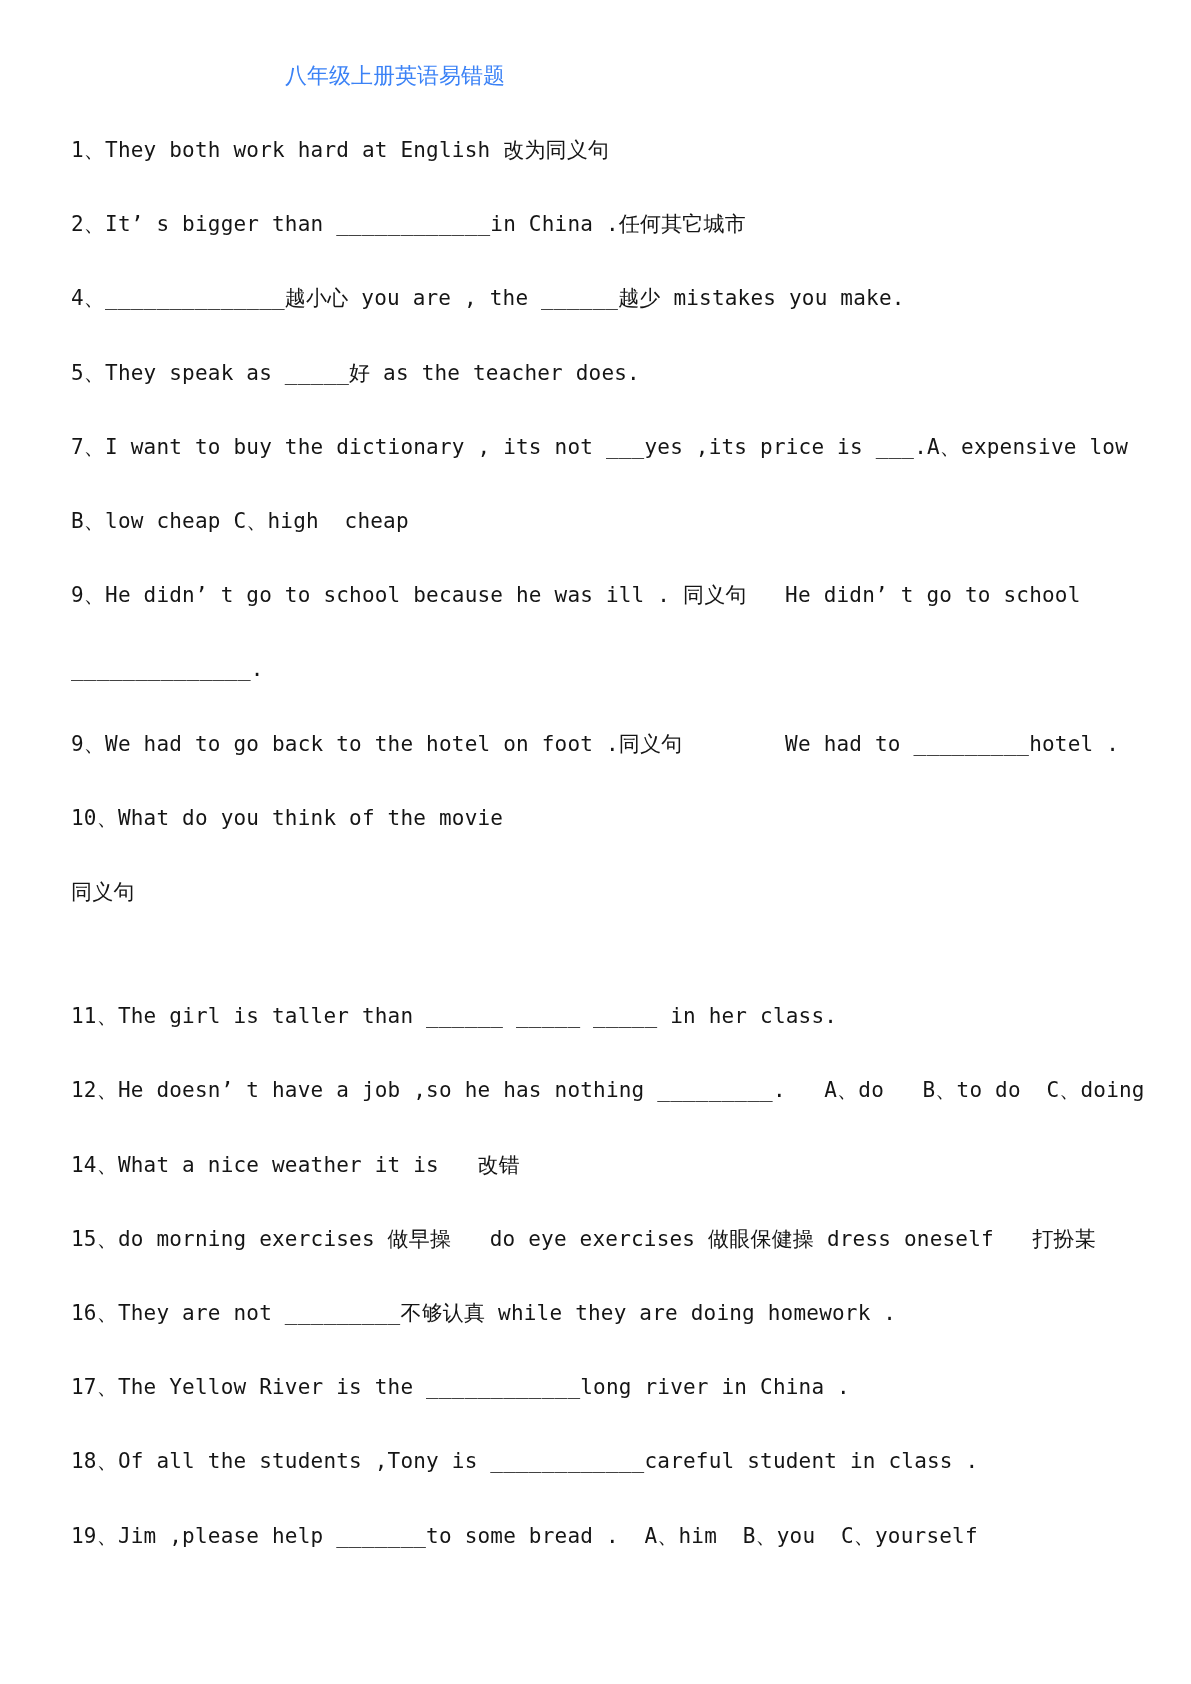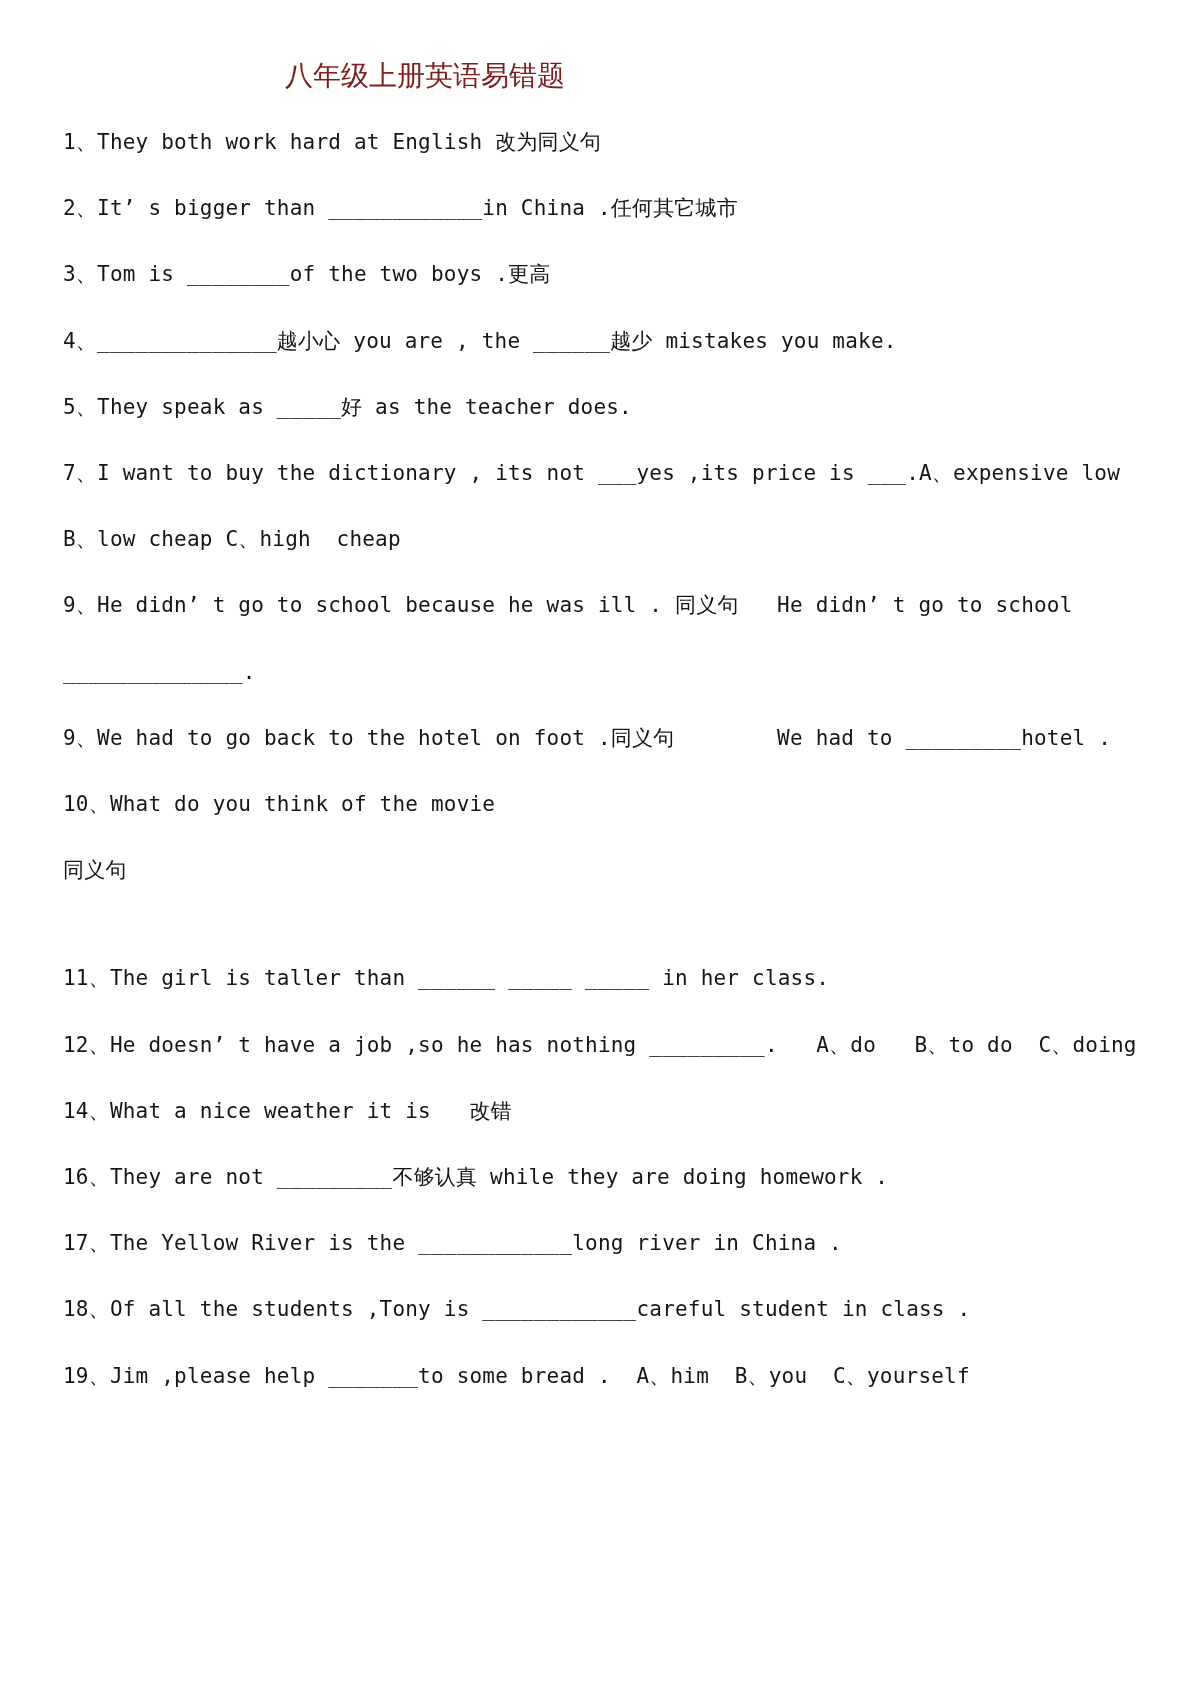--- a/index.html
+++ b/index.html
@@ -17,54 +17,54 @@
     padding: 47px 30px 0 55px;
     font-family: "DejaVu Sans Mono", "Liberation Mono", monospace;
     font-size: 21px;
     color: #151515;
     overflow: hidden;
   }
   .doc-title {
     line-height: 58px;
     margin: 0 0 0 230px;
     white-space: pre-wrap;
-    font-size: 28px;
-    color: #7f1d1d;
+    font-size: 22px;
+    color: #3b82f6;
   }
   .line {
     line-height: 58.2px;
-    margin: 8px;
+    margin: 16px;
     white-space: pre-wrap;
     letter-spacing: 0.2px;
   }
   .blank-spacer {
     height: 34px;
   }
 </style>
 </head>
 <body>
 
 <div class="page">
   <p class="doc-title">八年级上册英语易错题</p>
 
   <p class="line">1、They both work hard at English 改为同义句</p>
   <p class="line">2、It’ s bigger than ____________in China .任何其它城市</p>
-  <p class="line">3、Tom is ________of the two boys .更高</p>
   <p class="line">4、______________越小心 you are , the ______越少 mistakes you make.</p>
   <p class="line">5、They speak as _____好 as the teacher does.</p>
   <p class="line">7、I want to buy the dictionary , its not ___yes ,its price is ___.A、expensive low</p>
   <p class="line">B、low cheap C、high  cheap</p>
   <p class="line">9、He didn’ t go to school because he was ill . 同义句   He didn’ t go to school</p>
   <p class="line">______________.</p>
   <p class="line">9、We had to go back to the hotel on foot .同义句        We had to _________hotel .</p>
   <p class="line">10、What do you think of the movie</p>
   <p class="line">同义句</p>
 
   <div class="blank-spacer"></div>
 
   <p class="line">11、The girl is taller than ______ _____ _____ in her class.</p>
   <p class="line">12、He doesn’ t have a job ,so he has nothing _________.   A、do   B、to do  C、doing</p>
   <p class="line">14、What a nice weather it is   改错</p>
+  <p class="line">15、do morning exercises 做早操   do eye exercises 做眼保健操 dress oneself   打扮某</p>
   <p class="line">16、They are not _________不够认真 while they are doing homework .</p>
   <p class="line">17、The Yellow River is the ____________long river in China .</p>
   <p class="line">18、Of all the students ,Tony is ____________careful student in class .</p>
   <p class="line">19、Jim ,please help _______to some bread .  A、him  B、you  C、yourself</p>
 </div>
 
 </body></html>

